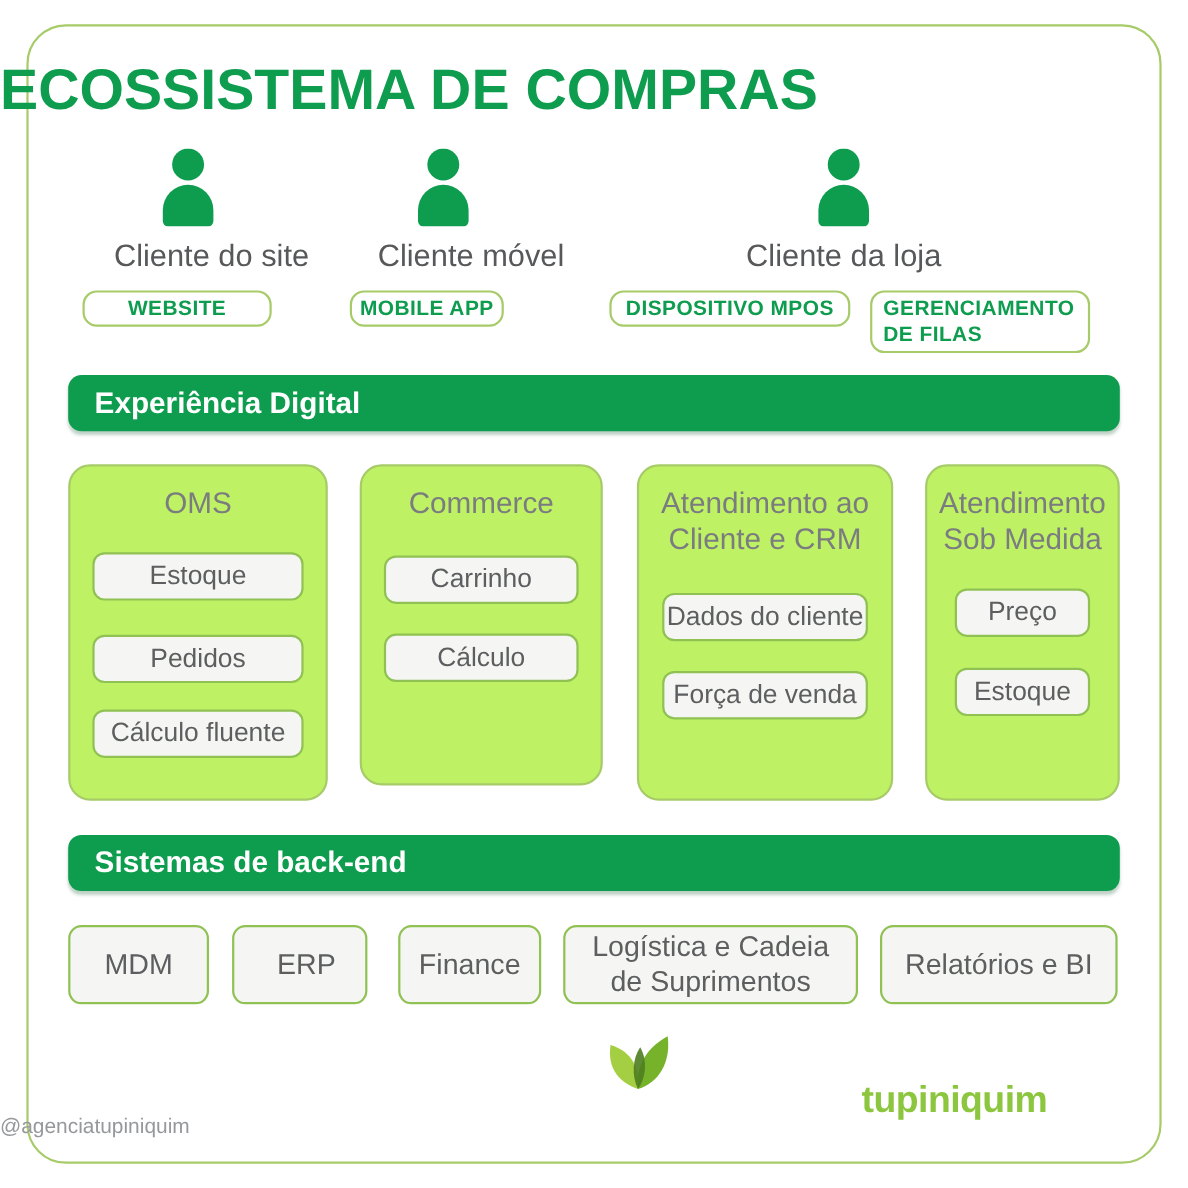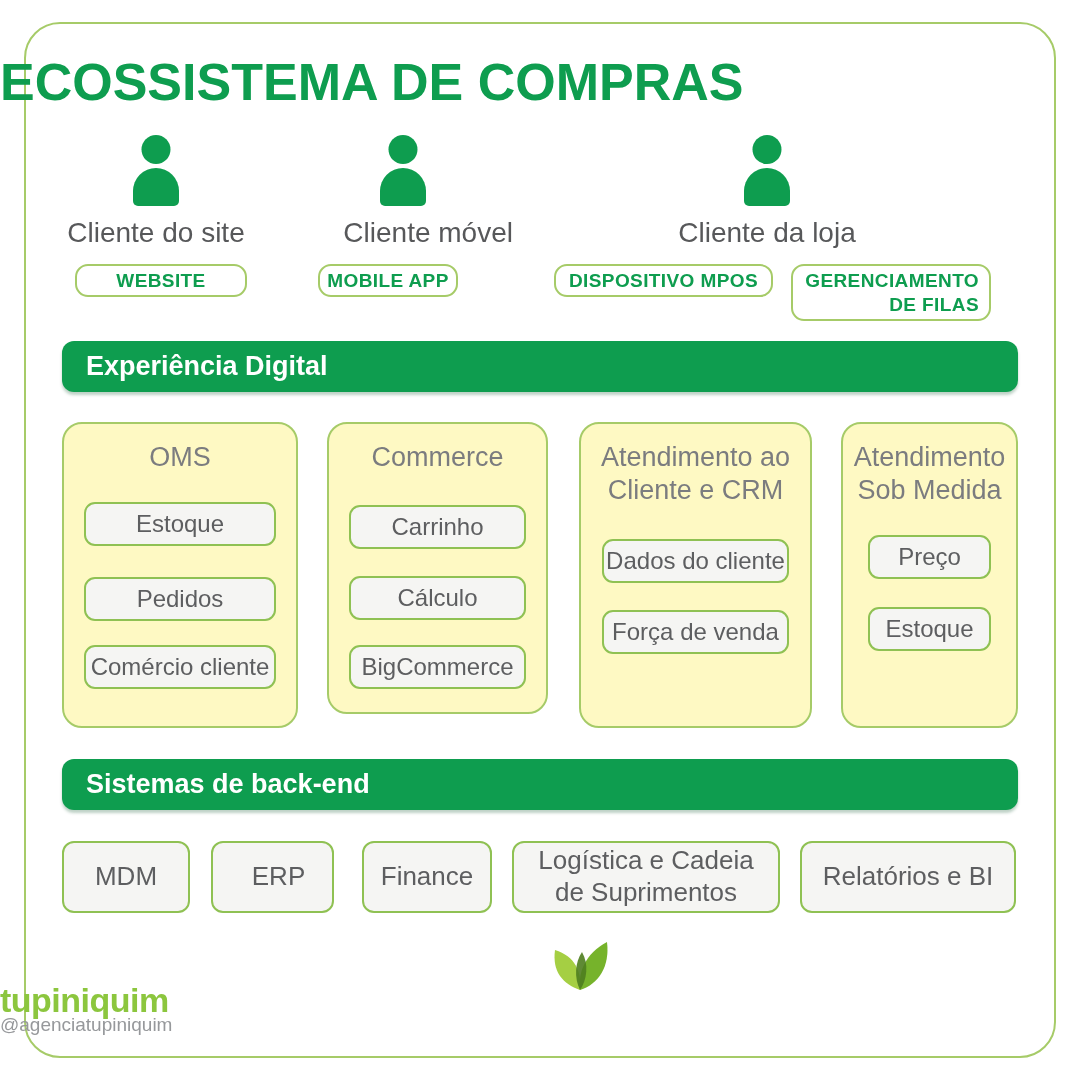--- a/index.html
+++ b/index.html
@@ -19,46 +19,46 @@
   body{position:relative;overflow:hidden;}
 
   .frame{position:absolute;left:24px;top:22px;width:1032px;height:1036px;
     border:2px solid var(--olive);border-radius:36px;background:#fff;}
 
   .title{position:absolute;left:0;top:52px;width:1080px;
     font-size:52px;font-weight:800;letter-spacing:0px;color:var(--green);}
 
   
   .client{position:absolute;top:135px;width:220px;text-align:center;}
-  #client-1{left:46px;}
+  #client-1{left:61px;text-align:right;}
   #client-2{left:293px;text-align:right;}
   #client-3{left:657px;}
   .person-icon{display:block;margin:0 auto;width:50px;height:71px;}
   .person-icon path,.person-icon circle{fill:var(--green);}
   .client-label{margin-top:11px;font-size:28px;color:var(--label-gray);white-space:nowrap;}
 
   .badge{position:absolute;background:#fff;border:2px solid var(--olive);
     border-radius:13px;display:flex;align-items:center;justify-content:center;
     color:var(--green);font-weight:700;font-size:19px;letter-spacing:.4px;
-    text-align:right;line-height:1.25;}
+    text-align:left;line-height:1.25;}
   #badge-website{left:75px;top:264px;width:172px;height:33px;}
   #badge-mobileapp{left:318px;top:264px;width:140px;height:33px;}
   #badge-mpos{left:554px;top:264px;width:219px;height:33px;}
   #badge-filas{left:791px;top:264px;width:200px;height:57px;padding:0 10px;}
 
   
   .bar{position:absolute;left:62px;width:956px;height:51px;background:var(--green);
     border-radius:12px;color:#fff;font-weight:700;font-size:27px;
     display:flex;align-items:center;padding-left:24px;
     box-shadow:0 3px 3px rgba(20,90,50,.28);}
   #bar-digital{top:341px;}
   #bar-backend{top:759px;}
 
   
-  .card{position:absolute;top:422px;background:#fef9c3;border:2px solid var(--olive);
+  .card{position:absolute;top:422px;background:#bef264;border:2px solid var(--olive);
     border-radius:20px;height:306px;}
   #card-oms{left:62px;width:236px;}
   #card-commerce{left:327px;width:221px;height:292px;}
   #card-crm{left:579px;width:233px;}
   #card-cap{left:841px;width:177px;}
   .card-title{margin-top:17px;text-align:center;color:var(--title-gray);
     font-size:27px;line-height:1.22;padding:0 6px;}
 
   .chip{position:absolute;left:20px;right:20px;height:44px;background:var(--chip-bg);
     border:2px solid var(--chip-border);border-radius:11px;
@@ -73,21 +73,21 @@
     display:flex;align-items:center;justify-content:center;text-align:center;
     color:var(--text-gray);font-size:26px;line-height:1.22;padding:0 8px;}
   #sys-mdm{left:62px;width:128px;text-align:center;}
   #sys-erp{left:211px;width:123px;padding-left:20px;}
   #sys-finance{left:362px;width:130px;}
   #sys-logistica{left:512px;width:268px;}
   #sys-bi{left:800px;width:216px;}
 
   
   .logo-mark{position:absolute;left:549px;top:940px;width:62px;height:52px;}
-  .logo-text{position:absolute;left:0;top:981px;width:952px;text-align:left;
+  .logo-text{position:absolute;left:0;top:981px;width:952px;text-align:right;
     font-size:34px;font-weight:700;letter-spacing:-0.5px;color:var(--logo-green);}
   .logo-handle{position:absolute;left:0;top:1014px;width:954px;text-align:left;
     font-size:19px;color:var(--handle-gray);}
 </style>
 </head>
 <body>
 
 <div class="frame"></div>
 
 <h1 class="title">ECOSSISTEMA DE COMPRAS</h1>
@@ -120,28 +120,27 @@
 <div class="badge" id="badge-mobileapp">MOBILE APP</div>
 <div class="badge" id="badge-mpos">DISPOSITIVO MPOS</div>
 <div class="badge" id="badge-filas">GERENCIAMENTO DE FILAS</div>
 
 <div class="bar" id="bar-digital">Experiência Digital</div>
 
 <div class="card" id="card-oms">
   <div class="card-title">OMS</div>
   <div class="chip" style="top:78px">Estoque</div>
   <div class="chip" style="top:153px">Pedidos</div>
-  <div class="chip" style="top:221px">Comércio cliente</div>
+  <div class="chip" style="top:221px">Cálculo fluente</div>
 </div>
 
 <div class="card" id="card-commerce">
   <div class="card-title">Commerce</div>
   <div class="chip" style="top:81px">Carrinho</div>
   <div class="chip" style="top:152px">Cálculo</div>
-  <div class="chip" style="top:221px">BigCommerce</div>
 </div>
 
 <div class="card" id="card-crm">
   <div class="card-title">Atendimento ao Cliente e CRM</div>
   <div class="chip" style="top:115px">Dados do cliente</div>
   <div class="chip" style="top:186px">Força de venda</div>
 </div>
 
 <div class="card" id="card-cap">
   <div class="card-title">Atendimento Sob Medida</div>

